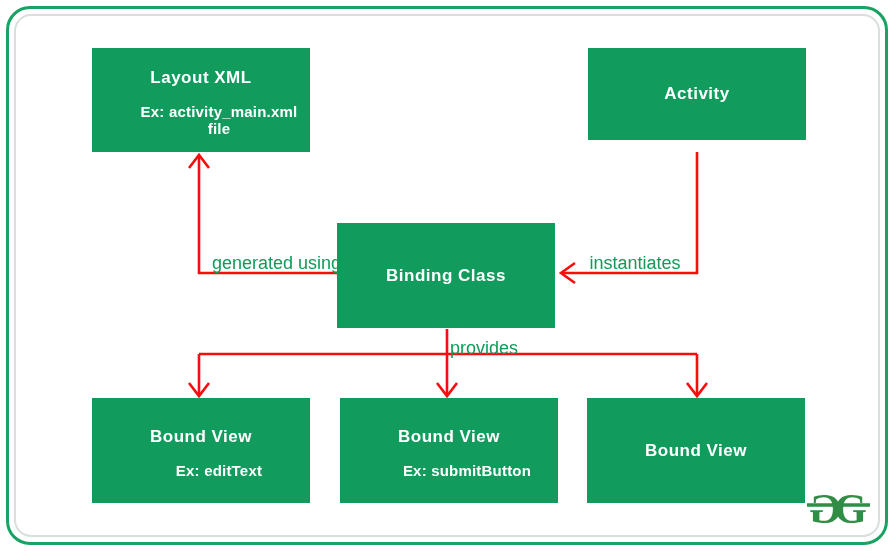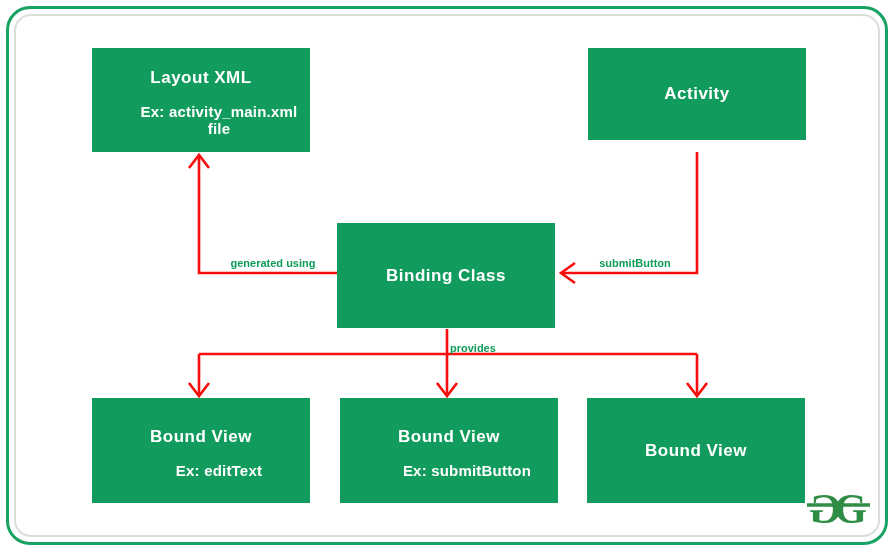--- a/index.html
+++ b/index.html
@@ -60,22 +60,22 @@
   }
   .n1 { left: 92px;  top: 48px;  width: 218px; height: 104px; }
   .n2 { left: 588px; top: 48px;  width: 218px; height: 92px; }
   .n3 { left: 337px; top: 223px; width: 218px; height: 105px; }
   .n4 { left: 92px;  top: 398px; width: 218px; height: 105px; }
   .n5 { left: 340px; top: 398px; width: 218px; height: 105px; }
   .n6 { left: 587px; top: 398px; width: 218px; height: 105px; }
   .edge-label {
     position: absolute;
     color: #0f9c58;
-    font-size: 11px;
-    font-weight: 700;
+    font-size: 18px;
+    font-weight: 400;
     line-height: 16px;
     white-space: nowrap;
   }
   .lbl-generated { left: 212px; top: 255px; width: 122px; text-align: center; }
   .lbl-instantiates { left: 584px; top: 255px; width: 102px; text-align: center; }
   .lbl-provides { left: 450px; top: 340px; }
   .logo {
     position: absolute;
     left: 794px; top: 482px;
     pointer-events: none;
@@ -135,21 +135,21 @@
   <div class="node n5">
     <div class="node-title">Bound View</div>
     <div class="node-subtitle">Ex: submitButton</div>
   </div>
 
   <div class="node n6">
     <div class="node-title">Bound View</div>
   </div>
 
   <div class="edge-label lbl-generated">generated using</div>
-  <div class="edge-label lbl-instantiates">submitButton</div>
+  <div class="edge-label lbl-instantiates">instantiates</div>
   <div class="edge-label lbl-provides">provides</div>
 
   <svg class="logo" width="92" height="52" viewBox="0 0 92 52">
     <text text-anchor="middle" transform="translate(31.5,41) scale(-1,1)">G</text>
     <text text-anchor="middle" transform="translate(56.5,41)">G</text>
     <line x1="13" y1="23" x2="76" y2="23"></line>
   </svg>
 
 </div>
 

